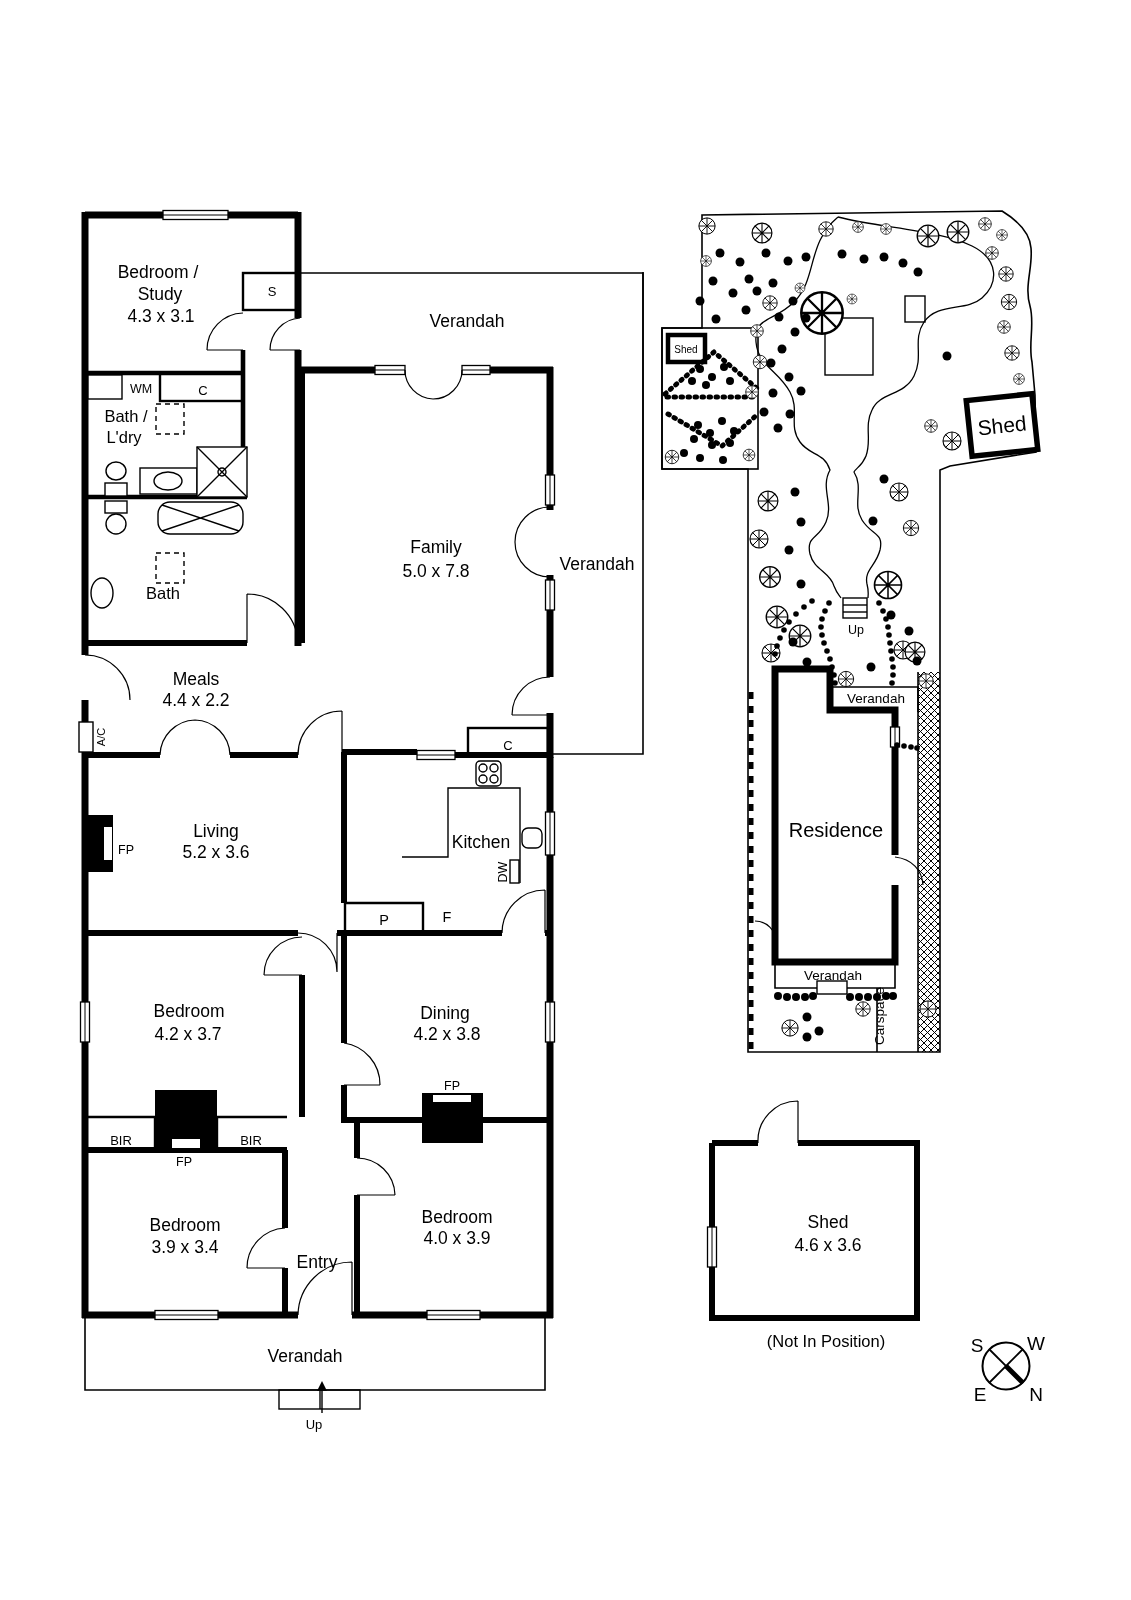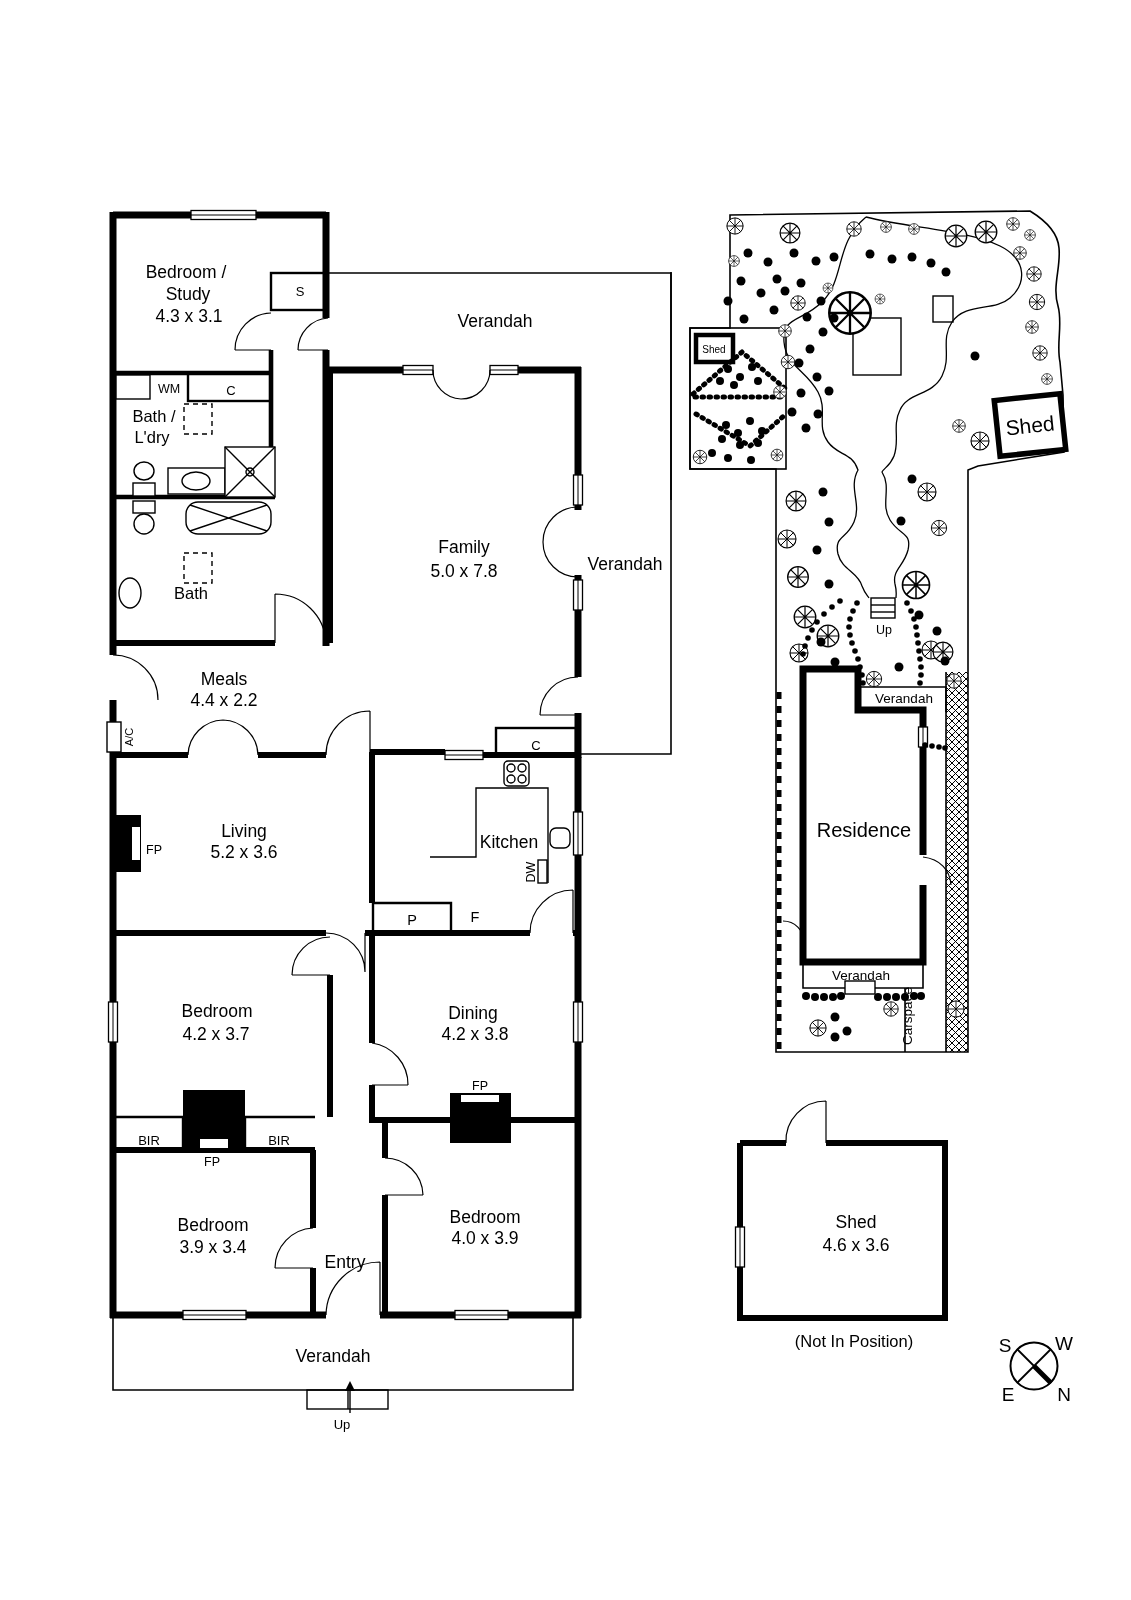--- a/index.html
+++ b/index.html
@@ -1,16 +1,16 @@
 <!DOCTYPE html>
 <html><head>
 <meta charset="utf-8">
 <style>
   html,body{margin:0;padding:0;background:#fff;}
-  .stage{width:1014px;height:1600px;position:relative;background:#fff;padding-left:28px;}
+  .stage{width:1014px;height:1600px;position:relative;background:#fff;}
   svg{display:block}
   text{font-family:"Liberation Sans","DejaVu Sans",sans-serif;fill:#000;}
   .lbl{font-size:17.5px;}
   .lbl-md{font-size:16.5px;}
   .sm{font-size:12.5px;}
   .xs{font-size:11px;}
   .s13{font-size:13px;}
   .s14{font-size:14.5px;}
   .site-lbl{font-size:13.5px;}
   .res{font-size:20px;}

